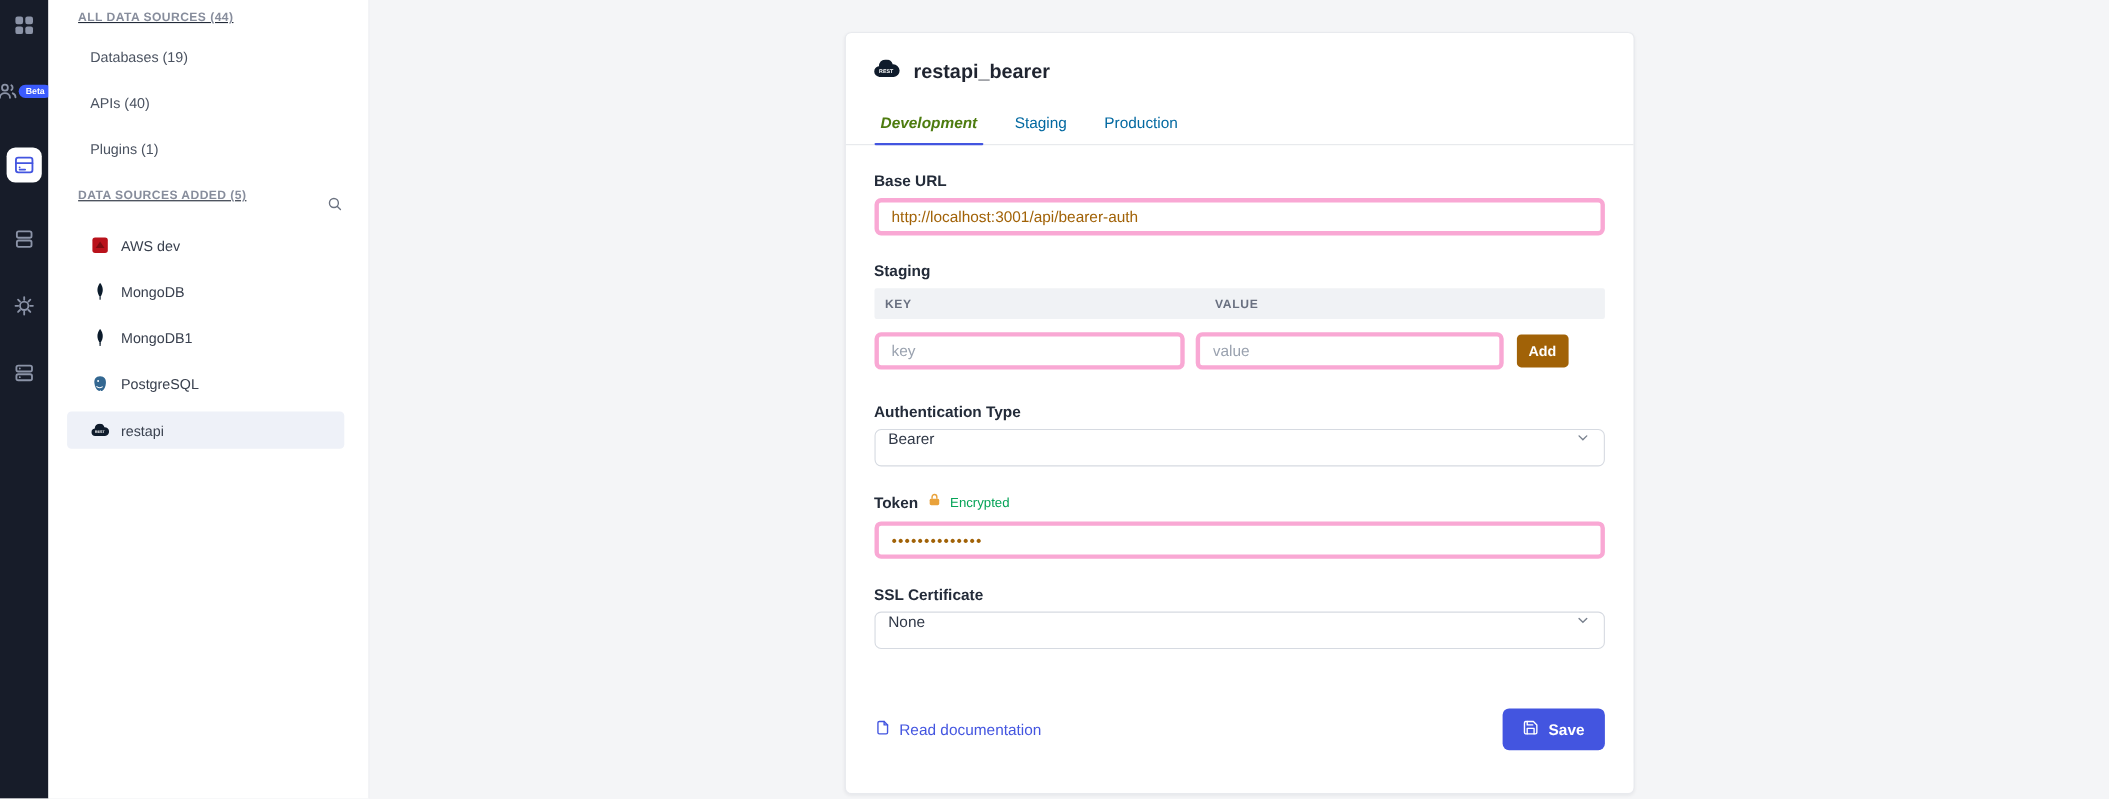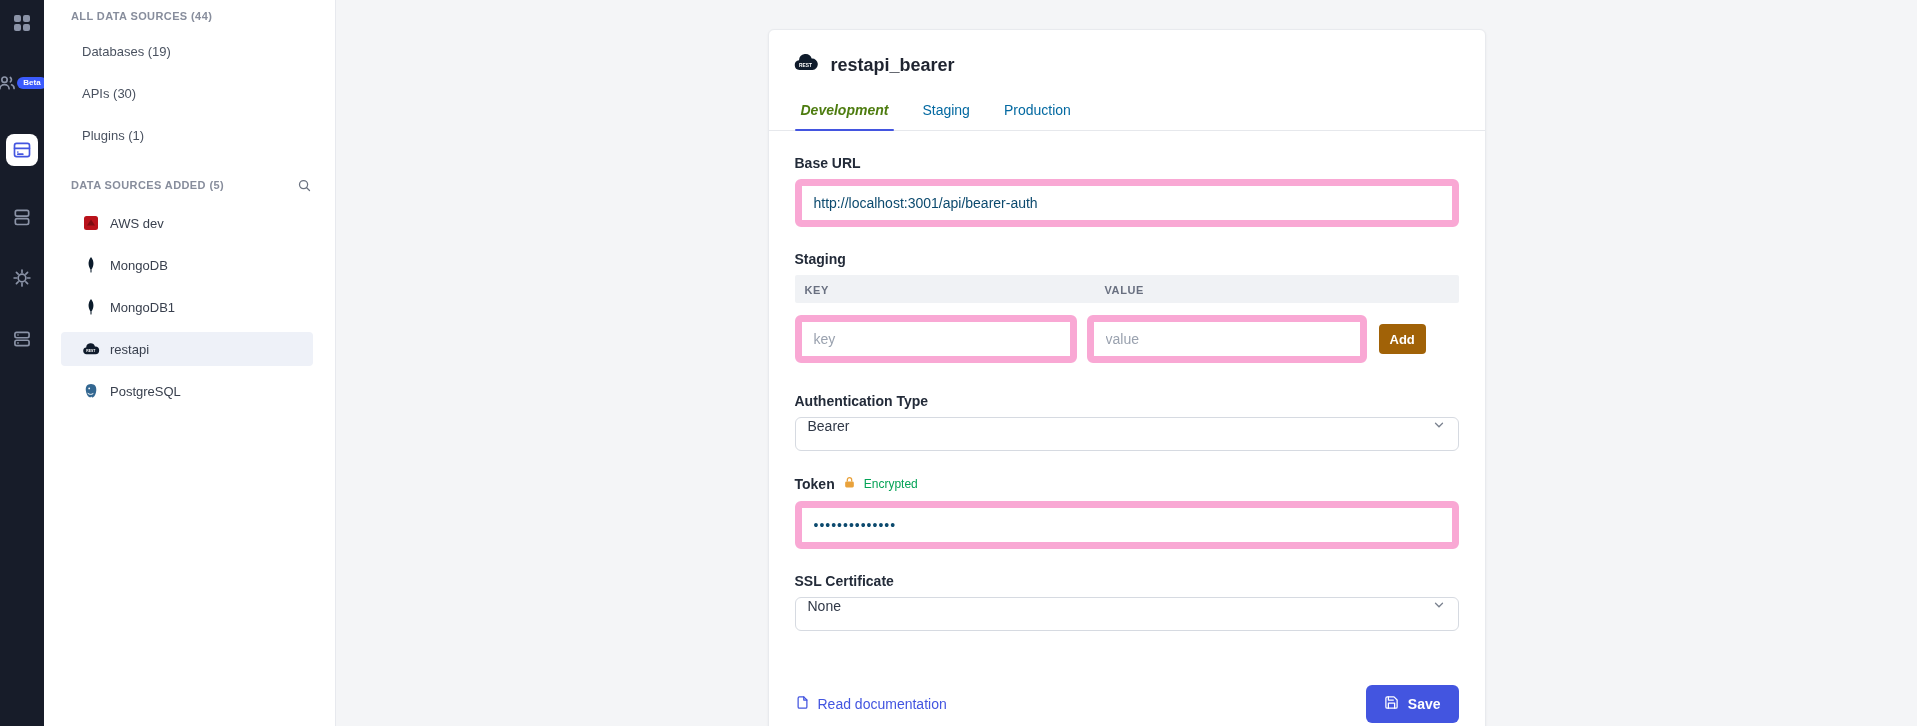--- a/index.html
+++ b/index.html
@@ -9,21 +9,21 @@
 
   
   .rail { width:44px; background:#171C29; display:flex; flex-direction:column; align-items:center; padding-top:14px; flex-shrink:0; }
   .rail-item { display:flex; flex-direction:row; align-items:flex-start; margin-bottom:41px; cursor:pointer; }
   .rail-item svg { display:block; }
   .rail-active-box { width:32px; height:32px; background:#ffffff; border-radius:8px; display:flex; align-items:center; justify-content:center; }
   .beta-badge { background:#3B5BFD; color:#fff; font-size:8px; font-weight:700; padding:2px 6px; border-radius:8px; margin-top:4px; line-height:1; }
 
   
   .sidebar { width:292px; background:#fff; border-right:1px solid #E7E9EE; flex-shrink:0; padding-top:2px; }
-  .section-title { display:flex; align-items:center; justify-content:space-between; padding:8px 18px 8px 27px; }
+  .section-title { display:flex; justify-content:space-between; padding:8px 18px 8px 27px;text-decoration:underline; }
   .section-title.second { padding-top:16px; }
   .section-title-text { font-size:11px; font-weight:700; color:#878D9C; letter-spacing:.4px; }
   .search-btn { width:26px; height:26px; border-radius:50%; display:flex; align-items:center; justify-content:center; cursor:pointer; }
   .side-item { height:42px; display:flex; align-items:center; padding-left:38px; font-size:13px; color:#4A5260; cursor:pointer; }
   .ds-item { height:34px; margin:0 22px 8px 17px; padding-left:21px; display:flex; align-items:center; gap:10px; font-size:13px; color:#39404E; border-radius:4px; cursor:pointer; }
   .ds-item.selected { background:#EEF1F8; }
   .ds-icon { width:18px; height:18px; display:flex; align-items:center; justify-content:center; flex-shrink:0; }
 
   
   .main { flex:1; background:#F4F5F7; }
@@ -31,21 +31,21 @@
   .card-head { padding:24px 24px 0; }
   .title-row { display:flex; align-items:center; gap:12px; }
   .page-title { font-size:18px; font-weight:600; color:#1F2430; }
   .tabs { display:flex; gap:10px; padding-left:20px; margin-top:16px; border-bottom:1px solid #E6E8EC; }
   .tab { padding:10px 12px 12px; font-size:14px; color:#0369a1; cursor:pointer; position:relative; }
   .tab.active { color:#4d7c0f; font-weight:600;font-style:italic; }
   .tab.active::after { content:""; position:absolute; left:6px; right:6px; bottom:-1px; height:2px; background:#4355E0; border-radius:2px; }
 
   .card-body { padding:24px 26px 0; }
   .field-label { font-size:14px; font-weight:600; color:#232B39; margin-bottom:8px; }
-  .text-input { width:100%; height:48px; border:7px solid #f9a8d4; border-radius:6px; padding:0 12px; font-size:14px; color:#0c4a6e; background:#fff; outline:none; font-family:inherit; }
+  .text-input { width:100%; height:34px; border:4px solid #f9a8d4; border-radius:6px; padding:0 12px; font-size:14px; color:#a16207; background:#fff; outline:none; font-family:inherit; }
   .text-input::placeholder { color:#9AA2AF; }
   .field { margin-bottom:24px; }
 
   .headers-table-head { display:flex; background:#F0F2F5; height:28px; align-items:center; border-radius:2px; margin-bottom:12px; }
   .th-key { width:300px; padding-left:10px; }
   .th-val { flex:1; padding-left:10px; }
   .th-text { font-size:11px; font-weight:700; color:#697080; letter-spacing:.6px; }
   .kv-row { display:flex; gap:10px; align-items:center; margin-bottom:30px; }
   .kv-key { width:282px; } .kv-val { width:280px; }
   .add-btn { height:30px; padding:0 11px; background:#a16207; color:#fff; border:none; border-radius:4px; font-size:13px; font-weight:600; cursor:pointer; margin-left:2px; font-family:inherit; }
@@ -119,21 +119,21 @@
         </svg>
       </span>
     </div>
   </div>
 
   <div class="sidebar">
     <div class="section-title">
       <span class="section-title-text">ALL DATA SOURCES (44)</span>
     </div>
     <div class="side-item">Databases (19)</div>
-    <div class="side-item">APIs (30)</div>
+    <div class="side-item">APIs (40)</div>
     <div class="side-item">Plugins (1)</div>
 
     <div class="section-title second">
       <span class="section-title-text">DATA SOURCES ADDED (5)</span>
       <span class="search-btn">
         <svg width="15" height="15" viewBox="0 0 24 24" fill="none" stroke="#6B7280" stroke-width="2" stroke-linecap="round">
           <circle cx="10.5" cy="10.5" r="6.5"></circle>
             <path d="M15.5 15.5 20 20"></path>
         </svg>
       </span>
@@ -159,38 +159,38 @@
     </div>
     <div class="ds-item">
       <span class="ds-icon">
         <svg width="12" height="16" viewBox="0 0 12 18">
           <path d="M6 0C2.5 4.5 2.2 9.5 6 15c3.8-5.5 3.5-10.5 0-15z" fill="#0B1B2B"></path>
           <rect x="5.4" y="14" width="1.2" height="3.5" rx="0.6" fill="#0B1B2B"></rect>
         </svg>
       </span>
       <span>MongoDB1</span>
     </div>
-    <div class="ds-item selected">
-      <span class="ds-icon">
-        <svg width="18" height="13" viewBox="0 0 64 44">
-          <path d="M16 39a12 12 0 0 1-1.2-23.9A16 16 0 0 1 46 11a12 12 0 0 1 2 28z" fill="#0F1B2B"></path>
-          <text x="31" y="31" font-size="12" fill="#ffffff" text-anchor="middle" font-family="Liberation Sans, sans-serif" font-weight="bold">REST</text>
-        </svg>
-      </span>
-      <span>restapi</span>
-    </div>
     <div class="ds-item">
       <span class="ds-icon">
         <svg width="16" height="16" viewBox="0 0 16 16">
           <path d="M8 1C4 1 2.5 3.8 2.8 7.2c.3 3.2 1.8 6 3.4 6.9 1 .6 1.7.3 2-.5.2.7.9 1.1 1.9.6 1.8-.9 3-3.8 3.2-7C13.6 3.8 12 1 8 1z" fill="#336791"></path>
           <circle cx="6.2" cy="5.4" r="0.9" fill="#fff"></circle>
           <path d="M5 10.5c1.5 1.2 3.5 1.2 5 .2" stroke="#fff" stroke-width="1" fill="none" stroke-linecap="round"></path>
         </svg>
       </span>
       <span>PostgreSQL</span>
+    </div>
+    <div class="ds-item selected">
+      <span class="ds-icon">
+        <svg width="18" height="13" viewBox="0 0 64 44">
+          <path d="M16 39a12 12 0 0 1-1.2-23.9A16 16 0 0 1 46 11a12 12 0 0 1 2 28z" fill="#0F1B2B"></path>
+          <text x="31" y="31" font-size="12" fill="#ffffff" text-anchor="middle" font-family="Liberation Sans, sans-serif" font-weight="bold">REST</text>
+        </svg>
+      </span>
+      <span>restapi</span>
     </div>
   </div>
 
   <div class="main">
     <div class="card">
       <div class="card-head">
         <div class="title-row">
           <span>
             <svg width="26" height="18" viewBox="0 0 64 44">
               <path d="M16 39a12 12 0 0 1-1.2-23.9A16 16 0 0 1 46 11a12 12 0 0 1 2 28z" fill="#0F1B2B"></path>

